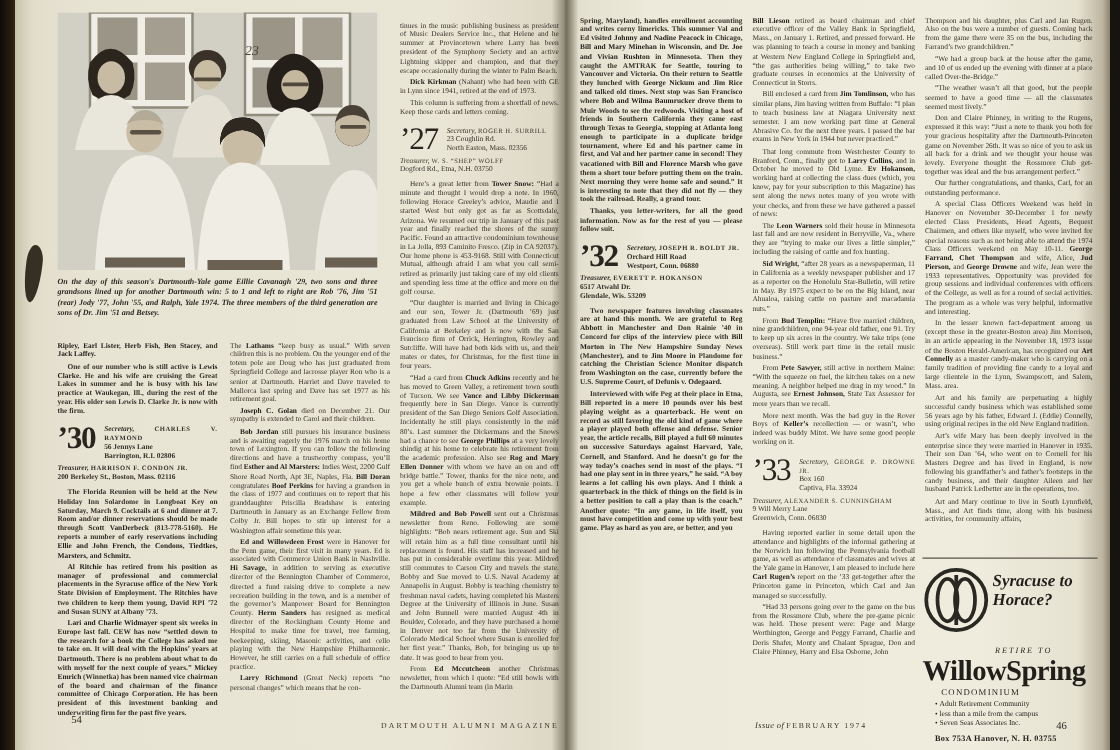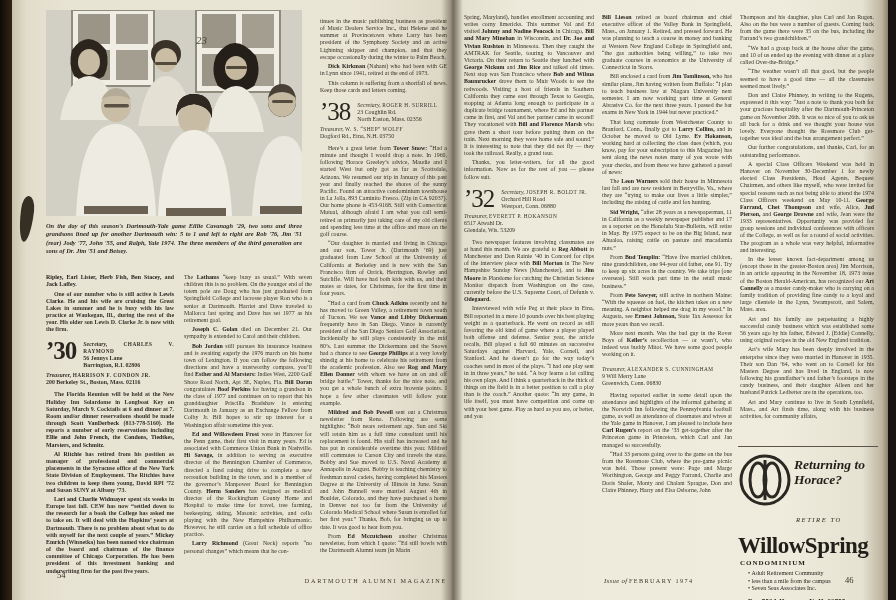--- a/index.html
+++ b/index.html
@@ -25,21 +25,21 @@
     font:italic 600 6.4px/8.4px "Liberation Serif",serif;color:#2e2a23;text-align:justify;}
 
   
   .col{position:absolute;color:#363229;font-size:5.9px;line-height:7.15px;text-align:justify;}
   .col p{margin:0 0 2.2px;text-indent:8px;}
   .col p.ni{text-indent:0;}
   .col b{color:#211d17;}
   .c1{left:46px;top:274px;width:128px;font-weight:bold;}
   .c2{left:184px;top:274px;width:128px;}
   .c3{left:320px;top:18px;width:127px;}
-  .c4{left:464px;top:14px;width:130px;}
+  .c4{left:464px;top:14px;width:130px;font-weight:bold;}
   .c5{left:602px;top:14px;width:130px;}
   .c6{left:740px;top:14px;width:134px;}
 
   
   .sec-block{margin:7px 0 5px;}
   .sec-head{display:flex;gap:7px;margin-bottom:3px;}
   .yr{font-size:25px;line-height:21px;color:#2a261f;letter-spacing:-1px;flex:0 0 auto;}
   .sec-info{font-size:5.9px;line-height:7px;padding-top:1px;}
   .nm{font-size:5.3px;letter-spacing:.45px;}
   .treas{font-size:5.9px;line-height:7px;}
@@ -54,22 +54,22 @@
   .footer-right .it{font-style:italic;font-size:6.8px;letter-spacing:.3px;}
   .footer-right .caps{letter-spacing:1.4px;}
 
   
   .ad{position:absolute;left:738px;top:446px;width:140px;color:#211f1a;}
   .ad-rule{border-top:1px solid #5a544a;margin-bottom:5px;}
   .ad-top{display:flex;align-items:flex-start;}
   .ad-logo{flex:0 0 56px;}
   .ad-head{font:bold italic 13.5px/14.5px "Liberation Serif",serif;padding-top:6px;}
   .ad-retire{font-style:italic;font-size:6.5px;letter-spacing:1.6px;margin:4px 0 1px 58px;}
-  .ad-brand{font-weight:bold;font-size:23px;line-height:23px;letter-spacing:-.5px;margin-top:11px;white-space:nowrap;}
-  .ad-sub{font-weight:bold;font-size:7px;letter-spacing:1px;margin:2px 0 3px 2px;}
+  .ad-brand{font-weight:bold;font-size:23px;line-height:23px;letter-spacing:-.5px;margin-top:1px;white-space:nowrap;}
+  .ad-sub{font-weight:normal;font-size:7px;letter-spacing:1px;margin:2px 0 3px 15px;}
   .ad-bullets{margin:0 0 0 10px;padding:0;list-style:none;font-size:6px;line-height:7.6px;text-align:left;}
   .ad-bullets li::before{content:"\2022\00a0 ";}
   .ad-box{font-weight:bold;font-size:6.6px;margin:4px 0 0 10px;letter-spacing:.3px;}
 </style>
 </head>
 <body>
 
 <div class="scene">
   <div class="edge-left"></div>
   <div class="page-left"></div>
@@ -157,21 +157,21 @@
       <p><b>Bob Jordan</b> still pursues his insurance business and is awaiting eagerly the 1976 march on his home town of Lexington. If you can follow the following directions and have a trustworthy compass, you’ll find <b>Esther and Al Marsters:</b> Indies West, 2200 Gulf Shore Road North, Apt 3E, Naples, Fla. <b>Bill Doran</b> congratulates <b>Boof Perkins</b> for having a grandson in the class of 1977 and continues on to report that his granddaughter Priscilla Bradshaw is entering Dartmouth in January as an Exchange Fellow from Colby Jr. Bill hopes to stir up interest for a Washington affair sometime this year.</p>
       <p><b>Ed and Willowdeen Frost</b> were in Hanover for the Penn game, their first visit in many years. Ed is associated with Commerce Union Bank in Nashville. <b>Hi Savage,</b> in addition to serving as executive director of the Bennington Chamber of Commerce, directed a fund raising drive to complete a new recreation building in the town, and is a member of the governor’s Manpower Board for Bennington County. <b>Herm Sanders</b> has resigned as medical director of the Rockingham County Home and Hospital to make time for travel, tree farming, beekeeping, skiing, Masonic activities, and cello playing with the New Hampshire Philharmonic. However, he still carries on a full schedule of office practice.</p>
       <p><b>Larry Richmond</b> (Great Neck) reports “no personal changes” which means that he con-</p>
     </div>
   <div class="col c3" id="colC">
       <p class="ni">tinues in the music publishing business as president of Music Dealers Service Inc., that Helene and he summer at Provincetown where Larry has been president of the Symphony Society and an active Lightning skipper and champion, and that they escape occasionally during the winter to Palm Beach.</p>
       <p><b>Dick Kirkman</b> (Nahant) who had been with GE in Lynn since 1941, retired at the end of 1973.</p>
       <p>This column is suffering from a shortfall of news. Keep those cards and letters coming.</p>
       <div class="sec-block">
         <div class="sec-head">
-          <span class="yr">’38</span>
+          <span class="yr">’27</span>
           <div class="sec-info">
             <div><i>Secretary,</i> <span class="nm">ROGER H. SURRILL</span></div>
             <div>23 Coughlin Rd.</div>
             <div>North Easton, Mass. 02356</div>
           </div>
         </div>
         <div class="treas">
           <div><i>Treasurer,</i> <span class="nm">W. S. “SHEP” WOLFF</span></div>
           <div>Dogford Rd., Etna, N.H. 03750</div>
         </div>
@@ -206,20 +206,28 @@
   <div class="col c5" id="colE">
       <p class="ni"><b>Bill Lieson</b> retired as board chairman and chief executive officer of the Valley Bank in Springfield, Mass., on January 1. Retired, and pressed forward. He was planning to teach a course in money and banking at Western New England College in Springfield and, “the gas authorities being willing,” to take two graduate courses in economics at the University of Connecticut in Storrs.</p>
       <p>Bill enclosed a card from <b>Jim Tomlinson,</b> who has similar plans, Jim having written from Buffalo: “I plan to teach business law at Niagara University next semester. I am now working part time at General Abrasive Co. for the next three years. I passed the bar exams in New York in 1944 but never practiced.”</p>
       <p>That long commute from Westchester County to Branford, Conn., finally got to <b>Larry Collins,</b> and in October he moved to Old Lyme. <b>Ev Hokanson,</b> working hard at collecting the class dues (which, you know, pay for your subscription to this Magazine) has sent along the news notes many of you wrote with your checks, and from these we have gathered a passel of news:</p>
       <p>The <b>Leon Warners</b> sold their house in Minnesota last fall and are now resident in Berryville, Va., where they are “trying to make our lives a little simpler,” including the raising of cattle and fox hunting.</p>
       <p><b>Sid Wright,</b> “after 28 years as a newspaperman, 11 in California as a weekly newspaper publisher and 17 as a reporter on the Honolulu Star-Bulletin, will retire in May. By 1975 expect to be on the Big Island, near Ahualoa, raising cattle on pasture and macadamia nuts.”</p>
       <p>From <b>Bud Templin:</b> “Have five married children, nine grandchildren, one 94-year old father, one 91. Try to keep up six acres in the country. We take trips (one overseas). Still work part time in the retail music business.”</p>
       <p>From <b>Pete Sawyer,</b> still active in northern Maine: “With the squeeze on fuel, the kitchen takes on a new meaning. A neighbor helped me drag in my wood.” In Augusta, see <b>Ernest Johnson,</b> State Tax Assessor for more years than we recall.</p>
       <p>More next month. Was the bad guy in the Rover Boys of <b>Keller’s</b> recollection — or wasn’t, who indeed was buddy Mitot. We have some good people working on it.</p>
       <div class="sec-block">
+        <div class="sec-head">
+          <span class="yr">’33</span>
+          <div class="sec-info">
+            <div><i>Secretary,</i> <span class="nm">GEORGE P. DROWNE JR.</span></div>
+            <div>Box 160</div>
+            <div>Captiva, Fla. 33924</div>
+          </div>
+        </div>
         <div class="treas">
           <div><i>Treasurer,</i> <span class="nm">ALEXANDER S. CUNNINGHAM</span></div>
           <div>9 Will Merry Lane</div>
           <div>Greenwich, Conn. 06830</div>
         </div>
       </div>
       <p>Having reported earlier in some detail upon the attendance and highlights of the informal gathering at the Norwich Inn following the Pennsylvania football game, as well as attendance of classmates and wives at the Yale game in Hanover, I am pleased to include here <b>Carl Rugen’s</b> report on the ’33 get-together after the Princeton game in Princeton, which Carl and Jan managed so successfully.</p>
       <p>“Had 33 persons going over to the game on the bus from the Rossmore Club, where the pre-game picnic was held. Those present were: Page and Marge Worthington, George and Peggy Farrand, Charlie and Doris Shafer, Monty and Chalant Sprague, Don and Claire Phinney, Harry and Elsa Osborne, John</p>
     </div>
   <div class="col c6" id="colF">
@@ -248,21 +256,21 @@
     <div class="ad-top">
       <div class="ad-logo">
         <svg width="54" height="56" viewBox="0 0 54 56" xmlns="http://www.w3.org/2000/svg">
           <circle cx="27" cy="28" r="24" fill="none" stroke="#2a2822" stroke-width="3"></circle>
           <ellipse cx="20" cy="28" rx="8" ry="17" fill="none" stroke="#2a2822" stroke-width="3"></ellipse>
           <ellipse cx="34" cy="28" rx="8" ry="17" fill="none" stroke="#2a2822" stroke-width="3"></ellipse>
           <line x1="27" y1="8" x2="27" y2="48" stroke="#2a2822" stroke-width="3"></line>
         </svg>
       </div>
       <div class="ad-head">
-        <div>Returning to</div>
+        <div>Syracuse to</div>
         <div>Horace?</div>
       </div>
     </div>
     <div class="ad-retire">RETIRE TO</div>
     <div class="ad-brand">WillowSpring</div>
     <div class="ad-sub">CONDOMINIUM</div>
     <ul class="ad-bullets" id="adBullets">
         <li>Adult Retirement Community</li>
         <li>less than a mile from the campus</li>
         <li>Seven Seas Associates Inc.</li>

